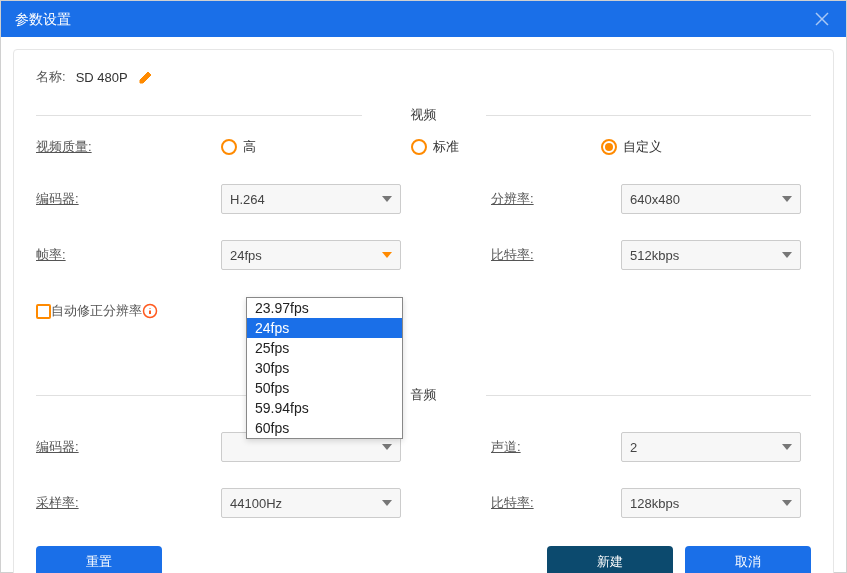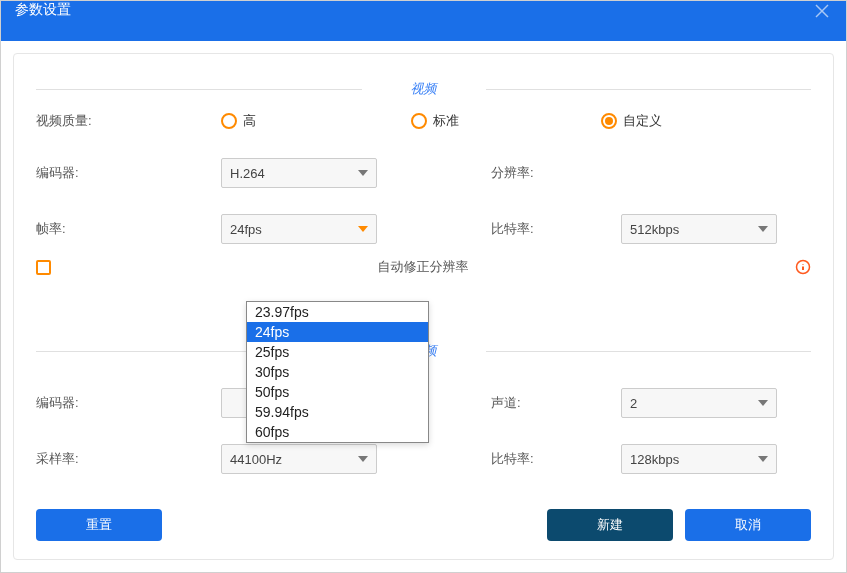--- a/index.html
+++ b/index.html
@@ -16,22 +16,22 @@
       height: 573px;
       display: flex;
       flex-direction: column;
       border: 1px solid #d0d0d0;
     }
     .titlebar {
       background: #1a6fe8;
       color: #fff;
       height: 40px;
       display: flex;
-      align-items: flex-start;
-      padding: 0 14px;
+      align-items: flex-end;
+      padding: 8px 14px;
       font-size: 14px;
       justify-content: space-between;
     }
     .close-x {
       width: 20px;
       height: 20px;
       cursor: pointer;
       stroke: #a8c8f5;
       stroke-width: 1.5;
       fill: none;
@@ -59,37 +59,36 @@
     .edit-icon {
       width: 16px;
       height: 16px;
       stroke: #ff8a00;
       fill: #ff8a00;
       cursor: pointer;
     }
 
     .section-header {
       text-align: center;
-      color: #3b82f6;
+      color: #404040;
       font-size: 13px;
       margin: 8px 0 14px;
       position: relative;
-      font-style: italic;
     }
     .section-header::before,
     .section-header::after {
       content: "";
       position: absolute;
       top: 50%;
       width: 42%;
       border-top: 1px solid #e0e0e0;
     }
     .section-header::before { left: 0; }
     .section-header::after { right: 0; }
-    .field-label { color: #555; white-space: nowrap; }
+    .field-label { color: #555; white-space: nowrap; text-decoration: underline; }
     .radio-item {
       display: flex;
       align-items: center;
       gap: 6px;
       cursor: pointer;
       color: #333;
     }
     .radio-circle {
       width: 16px; height: 16px;
       border-radius: 50%;
@@ -99,21 +98,21 @@
       justify-content: center;
     }
     .radio-circle.checked::after {
       content: "";
       width: 8px; height: 8px;
       border-radius: 50%;
       background: #ff8a00;
     }
 
     .select {
-      width: 156px;
+      width: 180px;
       height: 30px;
       border: 1px solid #ccc;
       background: #f7f7f7;
       border-radius: 2px;
       display: flex;
       align-items: center;
       padding: 3px 8px;
       justify-content: space-between;
       cursor: pointer;
       color: #444;
@@ -123,42 +122,41 @@
       border-left: 5px solid transparent;
       border-right: 5px solid transparent;
       border-top: 6px solid #777;
     }
     .select.open .caret { border-top-color: #ff8a00; }
 
     .checkbox-row {
       display: flex;
       align-items: center;
       gap: 0;
-      margin-top: 2px;
+      margin-top: 20px;
       color: #555;
-      justify-content: space-between;
     }
     .checkbox {
       width: 15px; height: 15px;
       border: 2px solid #ff8a00;
       border-radius: 2px;
       cursor: pointer;
     }
     .info-icon {
       width: 16px; height: 16px;
       stroke: #ff5a1f;
       fill: none;
       stroke-width: 1.5;
     }
 
     .dropdown {
       position: absolute;
       left: 232px;
       top: 247px;
-      width: 183px;
+      width: 157px;
       border: 1px solid #888;
       background: #fff;
       z-index: 10;
       box-shadow: 0 2px 6px rgba(0,0,0,0.15);
     }
     .dropdown-item {
       padding: 2px 8px;
       font-size: 14px;
       color: #222;
       cursor: pointer;
@@ -207,20 +205,27 @@
 <div class="dialog">
   <div class="titlebar">
     <span>参数设置</span>
     <svg class="close-x" viewBox="0 0 20 20">
       <line x1="4" y1="4" x2="16" y2="16"></line>
         <line x1="16" y1="4" x2="4" y2="16"></line>
     </svg>
   </div>
 
   <div class="body">
+    <div class="name-row">
+      <span class="name-label">名称:</span>
+      <span class="name-value">SD 480P</span>
+      <svg class="edit-icon" viewBox="0 0 16 16">
+        <path d="M2 11 L10 3 L13 6 L5 14 L2 14 Z"></path>
+      </svg>
+    </div>
 
     <div class="section-header">
       <span>视频</span>
     </div>
 
     <div class="grid-row1">
       <span class="field-label">视频质量:</span>
       <div class="radio-item">
         <div class="radio-circle"></div>
         <span>高</span>
@@ -235,20 +240,24 @@
       </div>
     </div>
 
     <div class="grid-row">
       <span class="field-label">编码器:</span>
       <div class="select">
         <span>H.264</span>
         <div class="caret"></div>
       </div>
       <span class="field-label" style="padding-left:40px">分辨率:</span>
+      <div class="select">
+        <span>640x480</span>
+        <div class="caret"></div>
+      </div>
     </div>
 
     <div class="grid-row">
       <span class="field-label">帧率:</span>
       <div class="select open">
         <span>24fps</span>
         <div class="caret"></div>
       </div>
       <span class="field-label" style="padding-left:40px">比特率:</span>
       <div class="select">

